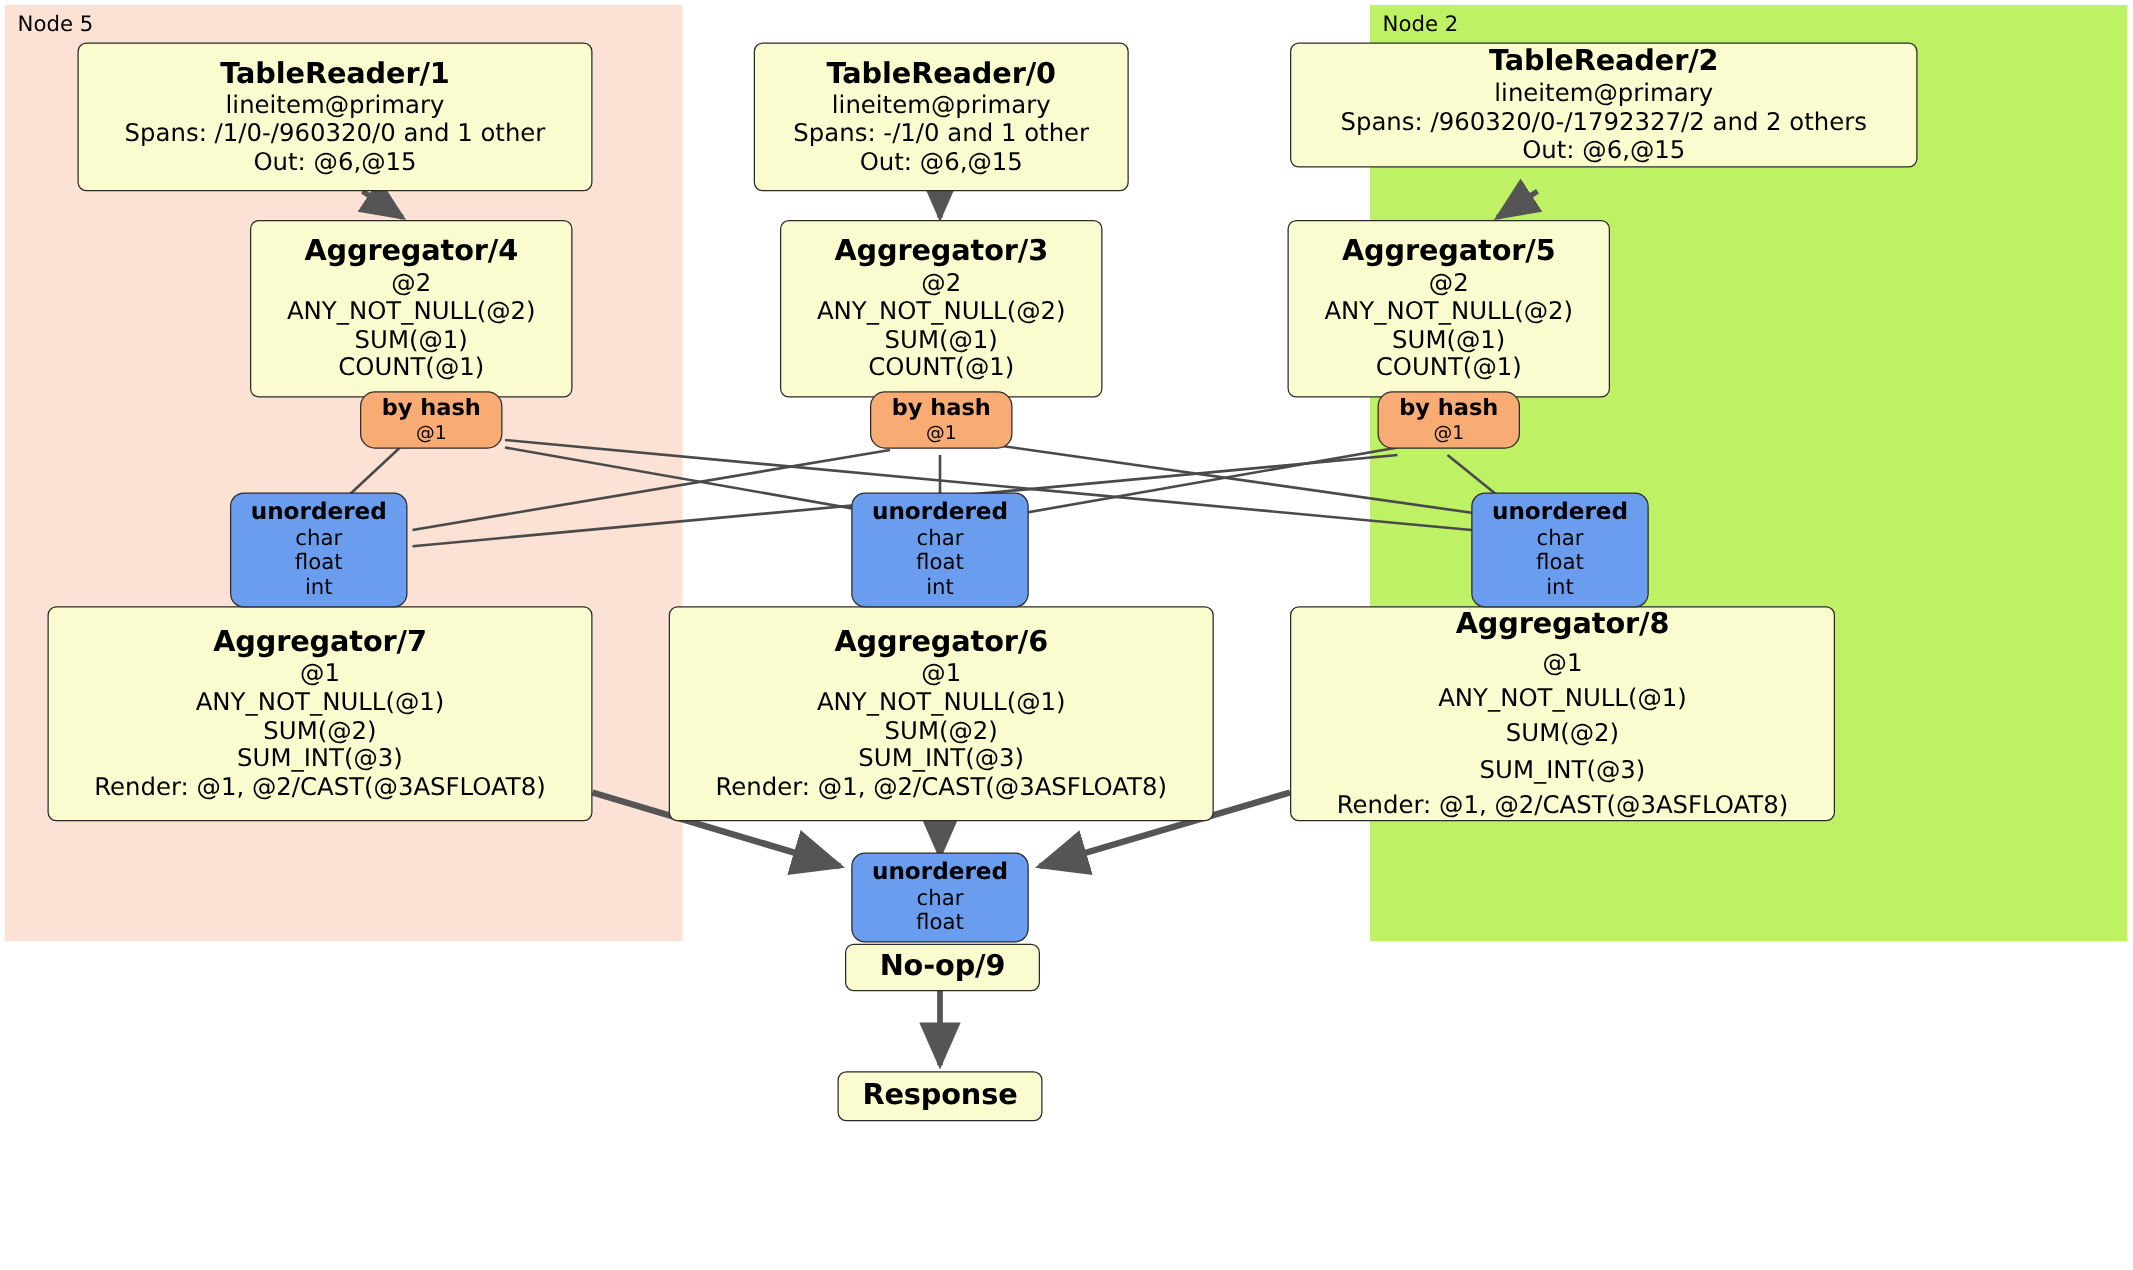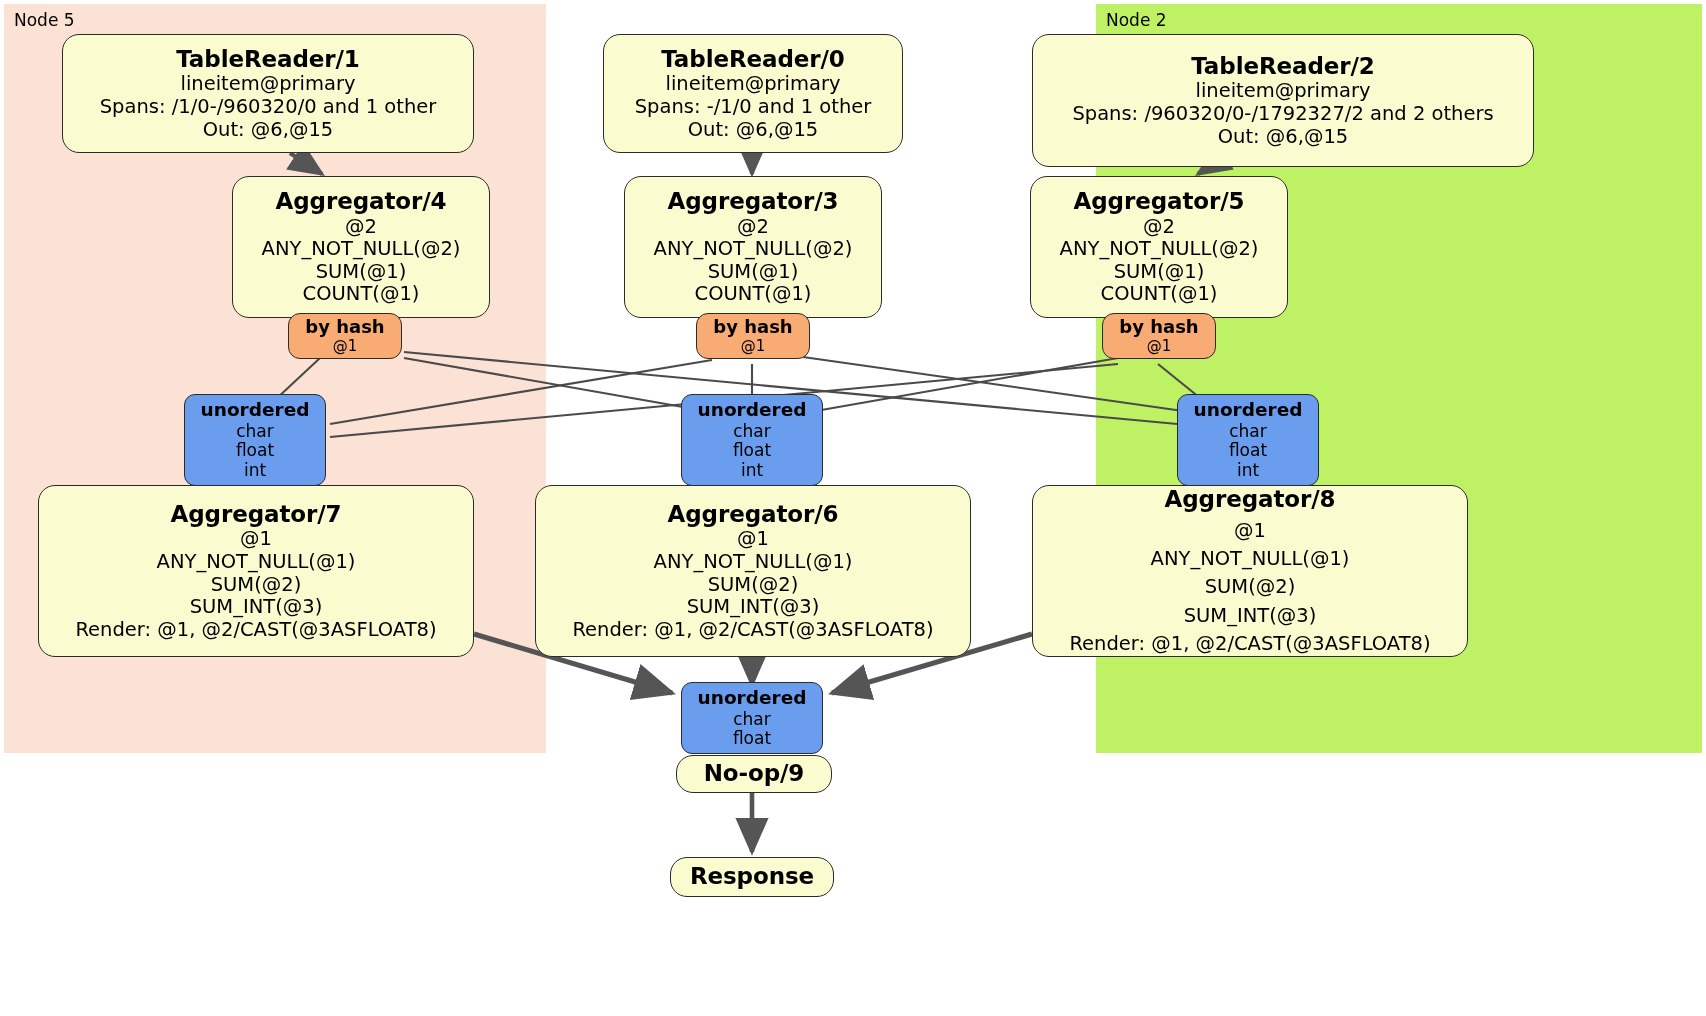--- a/index.html
+++ b/index.html
@@ -49,21 +49,21 @@
     align-items: center;
     justify-content: center;
     text-align: center;
     line-height: 1.16;
     color: #000;
   }
 
   .proc {
     background: #fbfbd0;
     border: 1.6px solid #2b2b2b;
-    border-radius: 17px;
+    border-radius: 7px;
   }
   .proc .ttl {
     font-weight: bold;
     font-size: 23px;
     letter-spacing: -0.1px;
     margin-bottom: 1px;
   }
   .proc .ln {
     font-size: 19.5px;
     font-weight: normal;
@@ -158,28 +158,28 @@
     <div class="ln">Out: @6,@15</div>
   </div>
 
   <div class="gbox proc" style="left:603px; top:34px; width:300px; height:119px;">
     <div class="ttl">TableReader/0</div>
     <div class="ln">lineitem@primary</div>
     <div class="ln">Spans: -/1/0 and 1 other</div>
     <div class="ln">Out: @6,@15</div>
   </div>
 
-  <div class="gbox proc" style="left:1032px; top:34px; width:502px; height:133px;">
+  <div class="gbox proc" style="left:1032px; top:34px; width:502px; height:100px;">
     <div class="ttl">TableReader/2</div>
     <div class="ln">lineitem@primary</div>
     <div class="ln">Spans: /960320/0-/1792327/2 and 2 others</div>
     <div class="ln">Out: @6,@15</div>
   </div>
 
-  <div class="gbox proc" style="left:232px; top:176px; width:258px; height:142px;">
+  <div class="gbox proc" style="left:200px; top:176px; width:258px; height:142px;">
     <div class="ttl">Aggregator/4</div>
     <div class="ln">@2</div>
     <div class="ln">ANY_NOT_NULL(@2)</div>
     <div class="ln">SUM(@1)</div>
     <div class="ln">COUNT(@1)</div>
   </div>
 
   <div class="gbox proc" style="left:624px; top:176px; width:258px; height:142px;">
     <div class="ttl">Aggregator/3</div>
     <div class="ln">@2</div>

